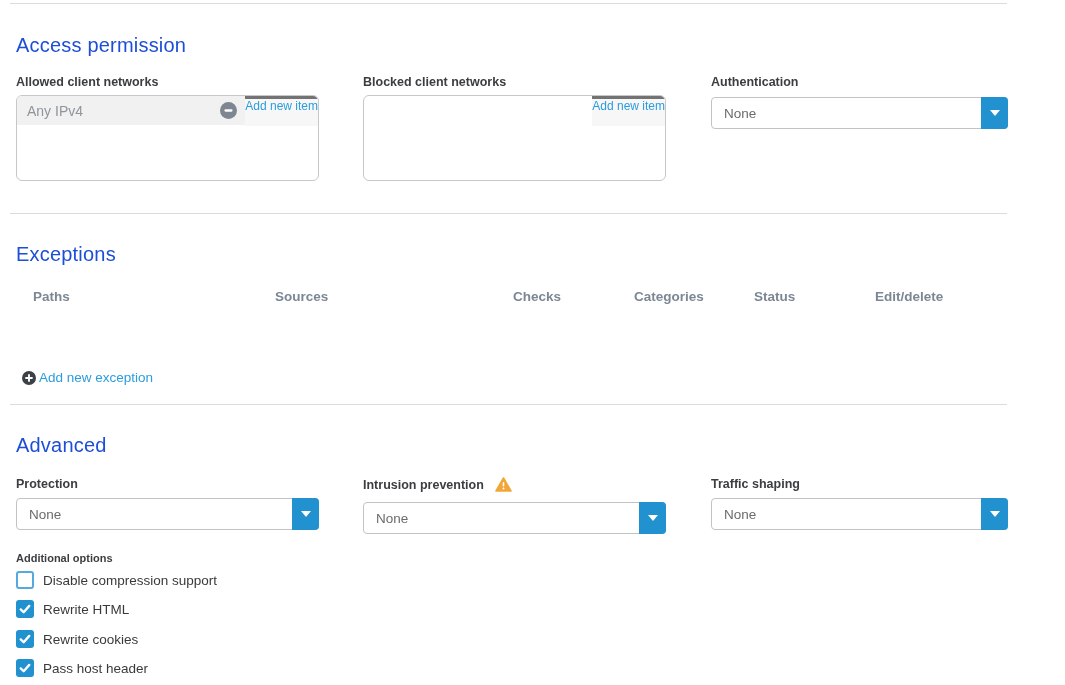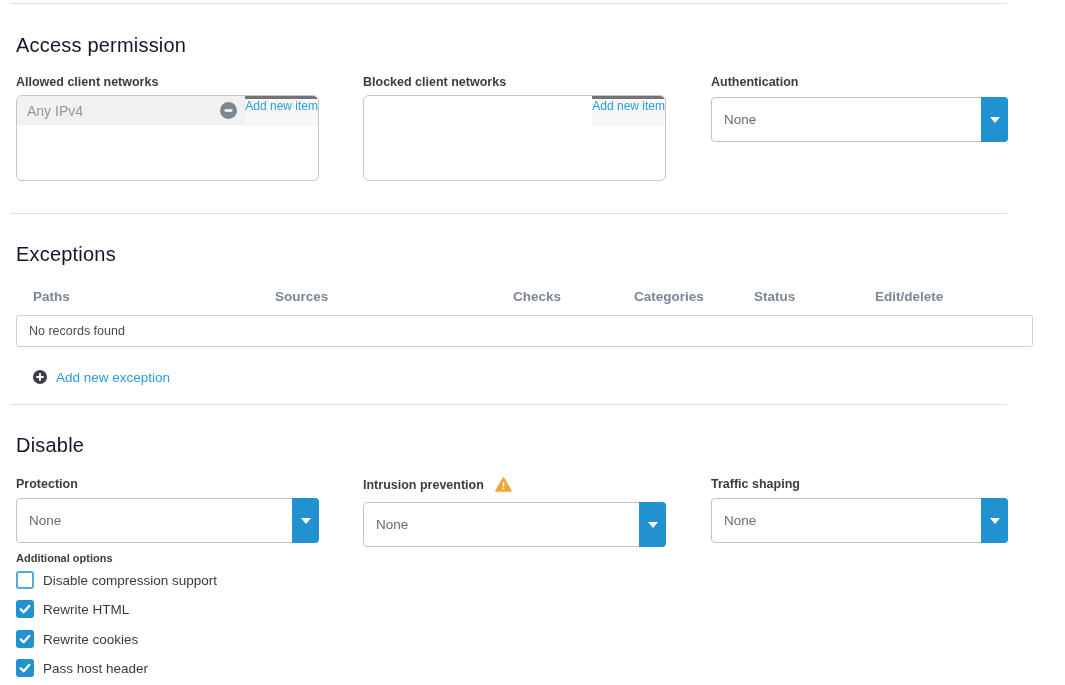--- a/index.html
+++ b/index.html
@@ -10,21 +10,21 @@
     position:relative; overflow:hidden;
     color:#3b3d40;
   }
   .page { position:absolute; inset:0; background:#fff; }
 
   .divider { position:absolute; left:10px; width:997px; height:1px; background:#dcdcdc; }
   .d1 { top:3px; } .d2 { top:213px; } .d3 { top:404px; }
 
   .section-heading {
     position:absolute; left:16px;
-    font-size:20px; font-weight:400; color:#0f172a; letter-spacing:0.2px;
+    font-size:20px; font-weight:400; color:#1d4ed8; letter-spacing:0.2px;
   }
   .h-access { top:34px; } .h-exceptions { top:243px; } .h-advanced { top:434px; }
 
   .field-label {
     position:absolute; top:75px;
     font-size:12.5px; font-weight:bold; color:#3b3d40;
   }
   .lab-allowed { left:16px; } .lab-blocked { left:363px; } .lab-auth { left:711px; }
 
   
@@ -42,21 +42,21 @@
   }
   .remove-btn { width:17px; height:17px; display:flex; align-items:center; justify-content:center; cursor:pointer; }
   .listbox-footer {
     height:30px; background:#f7f7f7; border-top:3px solid #737373;
     display:flex; align-items:flex-start; justify-content:center;
     font-size:12px; color:#2b9ddd; cursor:pointer;
   }
 
   
   .select {
-    position:absolute; height:45px; background:#fff;
+    position:absolute; height:32px; background:#fff;
     border:1px solid #c3c3c3; border-radius:4px;
     font-size:13.5px; color:#6b6b6b;
     display:flex; align-items:center; padding-left:12px; cursor:pointer;
   }
   .sel-auth       { top:97px;  left:711px; width:297px; }
   .sel-protection { top:498px; left:16px;  width:303px; }
   .sel-intrusion  { top:502px; left:363px; width:303px; }
   .sel-traffic    { top:498px; left:711px; width:297px; }
   .select-btn {
     position:absolute; top:-1px; bottom:-1px; right:-1px; width:27px;
@@ -76,22 +76,22 @@
     padding-left:17px;
     font-size:13.5px; font-weight:bold; color:#7b8794;
   }
   .table-empty {
     position:absolute; top:315px; left:16px; width:1017px; height:32px;
     border:1px solid #cfcfcf; border-radius:3px; background:#fff;
     display:flex; align-items:center; padding-left:12px;
     font-size:12.5px; color:#4c4c4c;
   }
   .add-exception {
-    position:absolute; top:370px; left:33px;
-    display:flex; align-items:flex-start; gap:9px; cursor:pointer;
+    position:absolute; top:370px; left:22px;
+    display:flex; align-items:flex-end; gap:3px; cursor:pointer;
   }
   .add-exception .link-text { font-size:13.5px; color:#2b9ddd; }
 
   
   .adv-label { position:absolute; top:477px; font-size:12.5px; font-weight:bold; color:#3b3d40;
     display:flex; align-items:center; gap:11px; }
   .lab-protection { left:16px;justify-content:flex-end; } .lab-intrusion { left:363px;text-align:right; } .lab-traffic { left:711px;align-items:flex-end; }
 
   .additional-label {
     position:absolute; top:552px; left:16px;
@@ -159,36 +159,33 @@
 
   <div class="table-header">
     <span>Paths</span>
     <span>Sources</span>
     <span>Checks</span>
     <span>Categories</span>
     <span>Status</span>
     <span>Edit/delete</span>
   </div>
 
-  <div class="table-empty">
-    <span>No records found</span>
-  </div>
 
   <div class="add-exception">
     <svg width="14" height="14" viewBox="0 0 14 14">
       <circle cx="7" cy="7" r="7" fill="#3c4147"></circle>
       <rect x="3.1" y="6.05" width="7.8" height="1.9" rx="0.95" fill="#ffffff"></rect>
       <rect x="6.05" y="3.1" width="1.9" height="7.8" rx="0.95" fill="#ffffff"></rect>
     </svg>
     <span class="link-text">Add new exception</span>
   </div>
 
   <div class="divider d3"></div>
 
-  <div class="section-heading h-advanced">Disable</div>
+  <div class="section-heading h-advanced">Advanced</div>
 
   <div class="adv-label lab-protection">
     <span>Protection</span>
   </div>
   <div class="select sel-protection">
     <span>None</span>
     <span class="select-btn">
       <span class="caret-down"></span>
     </span>
   </div>

